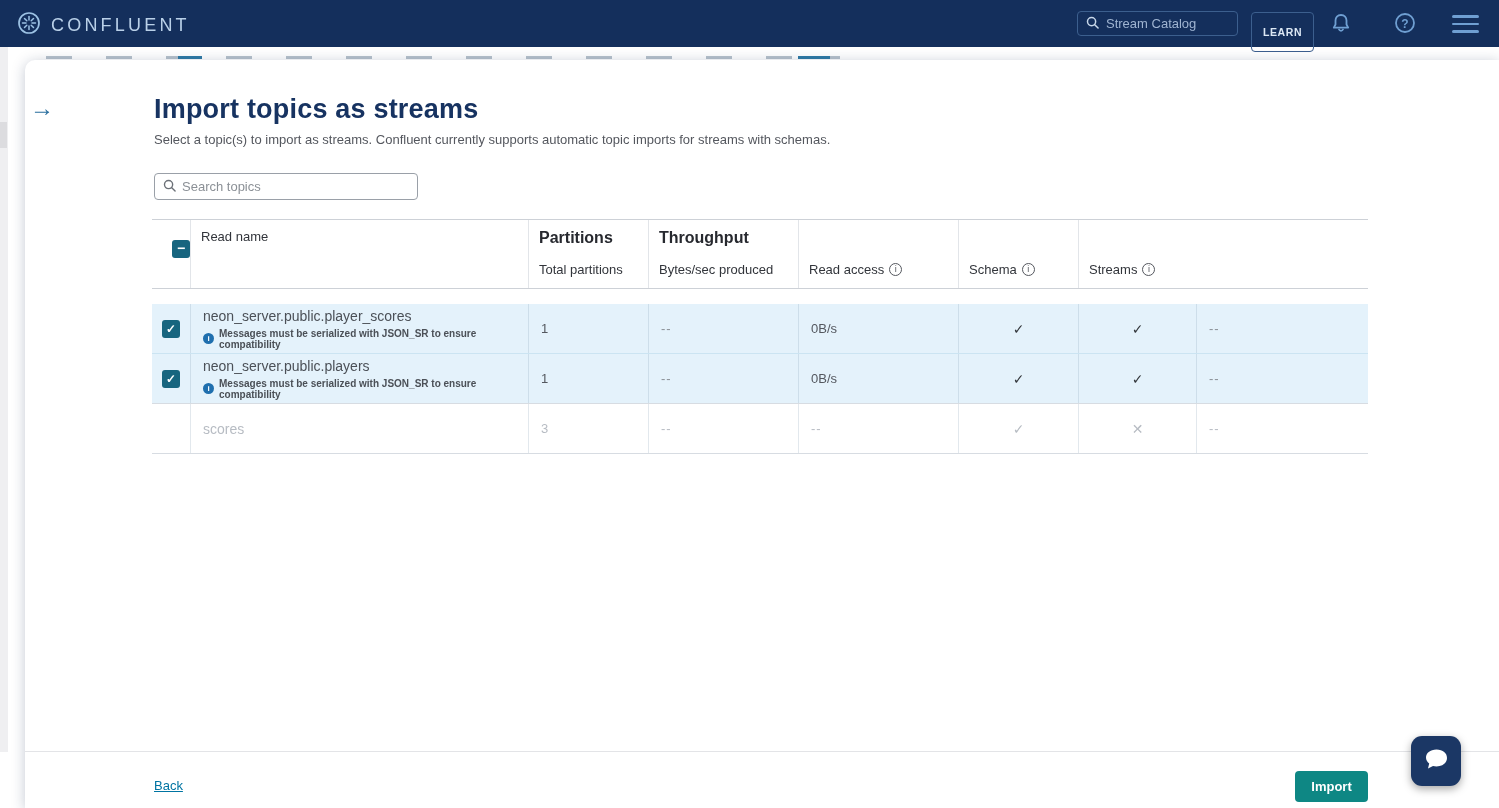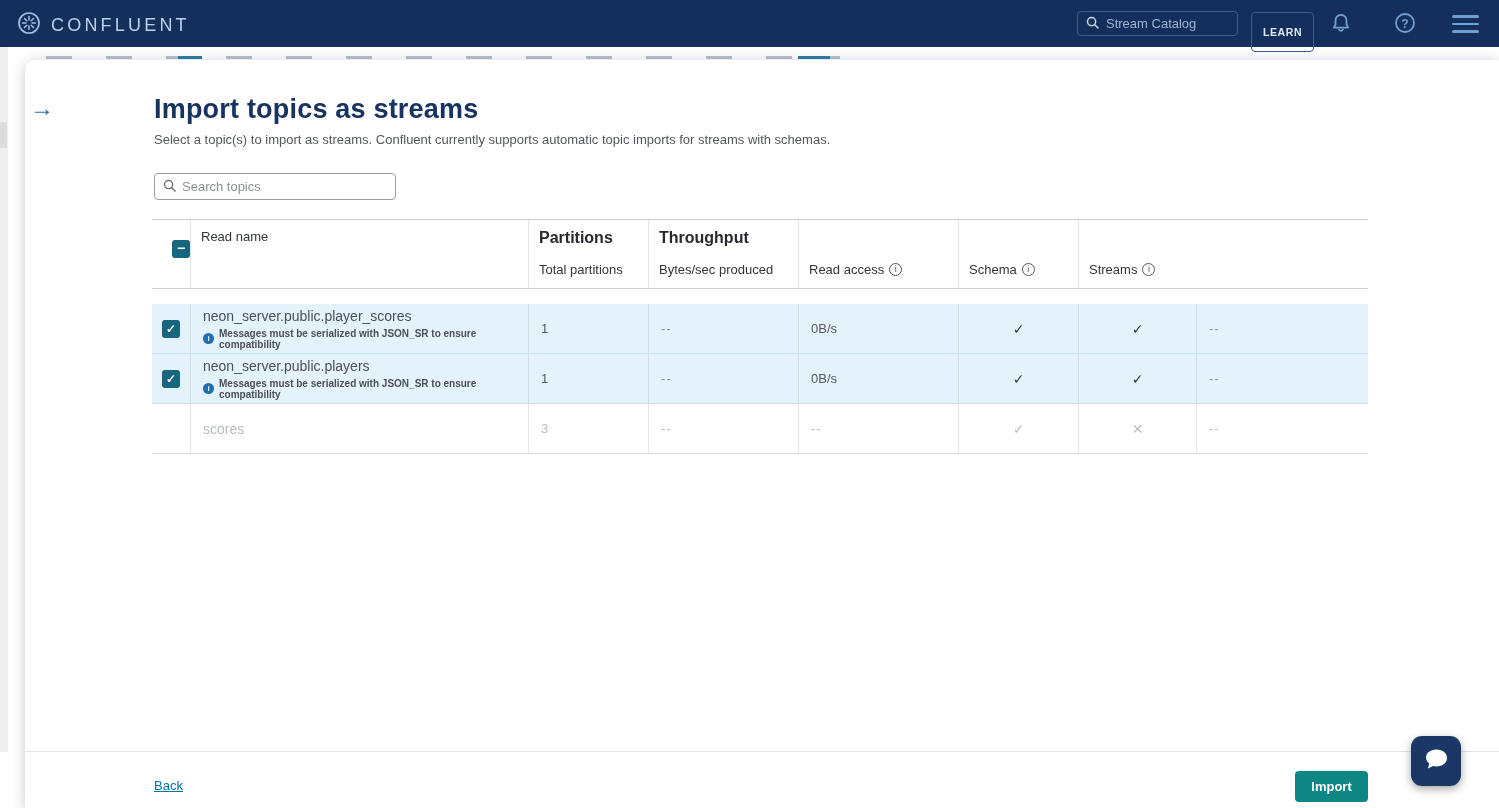--- a/index.html
+++ b/index.html
@@ -34,21 +34,21 @@
     background-size:100% 3px; background-repeat:no-repeat; }
   .bc-teal { position:absolute; top:0; height:3px; background:#2f7ba6; }
 
   
   .modal { position:absolute; left:25px; top:60px; width:1474px; height:748px;
     background:#ffffff; border-radius:10px 0 0 0; box-shadow:0 2px 14px rgba(20,40,80,0.25); }
   .collapse-arrow { position:absolute; left:30px; top:96px; font-size:24px; color:#2a6f9e; cursor:pointer; line-height:1; }
   .page-title { position:absolute; left:154px; top:94px; font-size:27px; font-weight:700; color:#173361; letter-spacing:0.2px; }
   .page-subtitle { position:absolute; left:154px; top:132px; font-size:13px; color:#54575e; }
 
-  .topic-search { position:absolute; left:154px; top:173px; width:242px; height:27px;
+  .topic-search { position:absolute; left:154px; top:173px; width:264px; height:27px;
     border:1px solid #9aa0a8; border-radius:4px; display:flex; align-items:center; padding:0 8px; gap:6px; background:#fff; }
   .topic-search input { flex:1; border:none; outline:none; font-size:13px; color:#3a3d42;
     font-family:"Liberation Sans", sans-serif; }
   .topic-search input::placeholder { color:#8b9096; }
 
   
   .tbl { position:absolute; left:152px; top:219px; width:1216px; }
   .grid-row { display:grid; grid-template-columns:38px 338px 120px 150px 160px 120px 118px 172px; }
   .thead { height:70px; border-top:1px solid #cdd1d7; border-bottom:1px solid #cdd1d7; }
   .th { display:flex; flex-direction:column; justify-content:space-between; padding:9px 10px 11px; }

